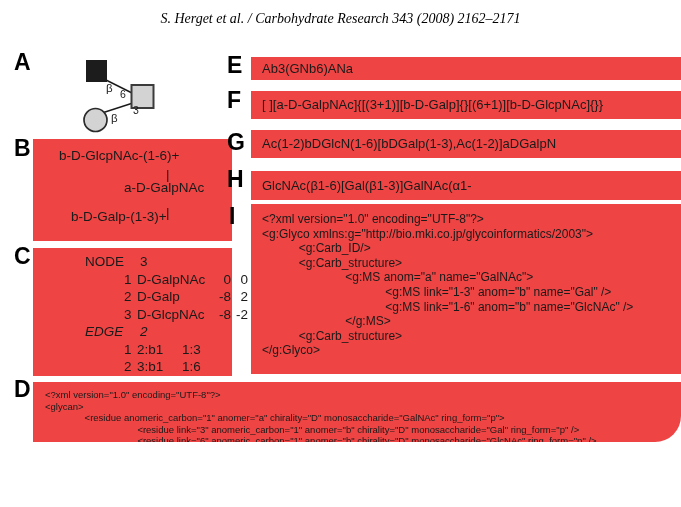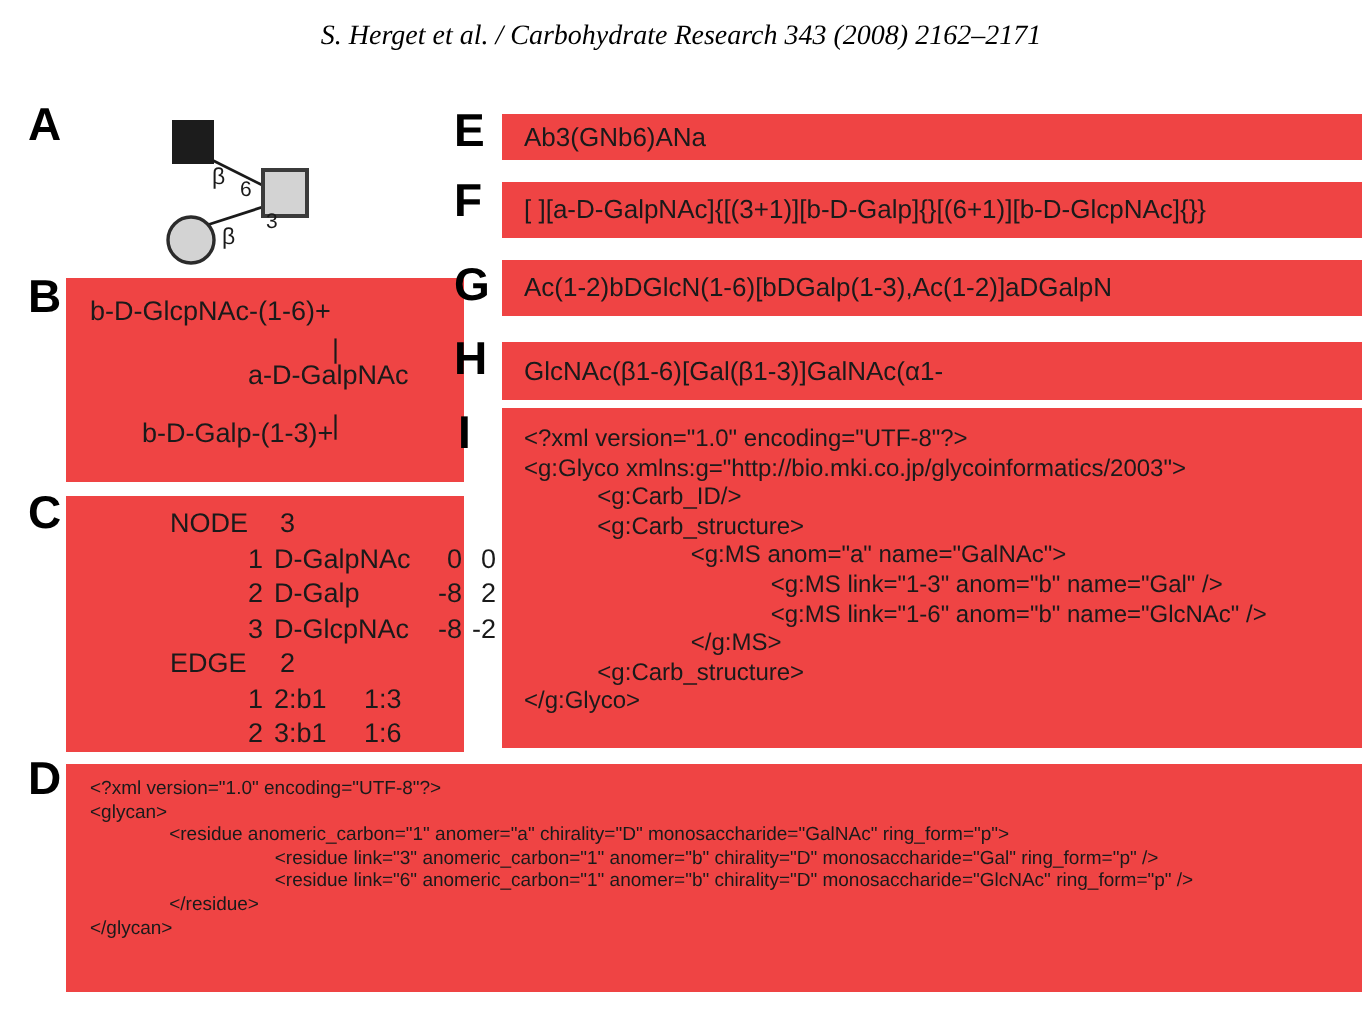--- a/index.html
+++ b/index.html
@@ -1,27 +1,27 @@
 <!DOCTYPE html>
 <html><head>
 <meta charset="utf-8">
 <style>
   html,body{margin:0;padding:0;background:#ffffff;}
-  .page{position:relative;width:681px;height:507px;background:#fff;overflow:hidden;
-        font-family:"Liberation Sans",sans-serif;color:#1a1a1a;}
+  .page{position:relative;width:681px;height:442px;background:#fff;overflow:hidden;
+        font-family:"Liberation Sans",sans-serif;color:#1a1a1a;border-radius:26px;}
   .running-head{position:absolute;top:11px;left:0;width:100%;text-align:center;
         font-family:"Liberation Serif",serif;font-style:italic;font-size:14px;color:#000;}
   .panel-label{position:absolute;font-weight:bold;font-size:23px;line-height:20px;color:#000;}
   .gray-box{position:absolute;background:#ef4444;padding-left:24px;}
   .mono-block{white-space:pre;}
   
   .diagram{position:absolute;left:50px;top:52px;}
   
   .b-line{position:absolute;font-size:13.5px;line-height:16px;white-space:pre;}
-  .b-l0{left:12px;top:9px;}   .b-l1{left:133px;top:28px;}
+  .b-l0{left:26px;top:9px;}   .b-l1{left:133px;top:28px;}
   .b-l2{left:91px;top:41px;text-align:right;}  .b-l3{left:133px;top:66px;}
   .b-l4{left:38px;top:70px;}
   
   .c-row{position:absolute;left:0;width:100%;height:17.5px;font-size:13.5px;margin-left:40px;}
   .c-kw{position:absolute;left:12px;}   .c-count{position:absolute;left:67px;}
   .c-idx{position:absolute;left:51px;}  .c-name{position:absolute;left:64px;}
   .c-x{position:absolute;left:118px;width:40px;text-align:right;}
   .c-y{position:absolute;left:141px;width:34px;text-align:right;}
   .c-donor{position:absolute;left:64px;} .c-acceptor{position:absolute;left:109px;}
   
@@ -76,21 +76,21 @@
       <span class="c-name">D-Galp</span>
       <span class="c-x">-8</span>
       <span class="c-y">2</span>
     </div>
     <div class="c-row" style="top:58.5px;">
       <span class="c-idx">3</span>
       <span class="c-name">D-GlcpNAc</span>
       <span class="c-x">-8</span>
       <span class="c-y">-2</span>
     </div>
-    <div class="c-row" style="top:76px;">
+    <div class="c-row" style="top:76px;font-style:italic;">
       <span class="c-kw">EDGE</span>
       <span class="c-count">2</span>
     </div>
     <div class="c-row" style="top:93.5px;">
       <span class="c-idx">1</span>
       <span class="c-donor">2:b1</span>
       <span class="c-acceptor">1:3</span>
     </div>
     <div class="c-row" style="top:111px;">
       <span class="c-idx">2</span>

